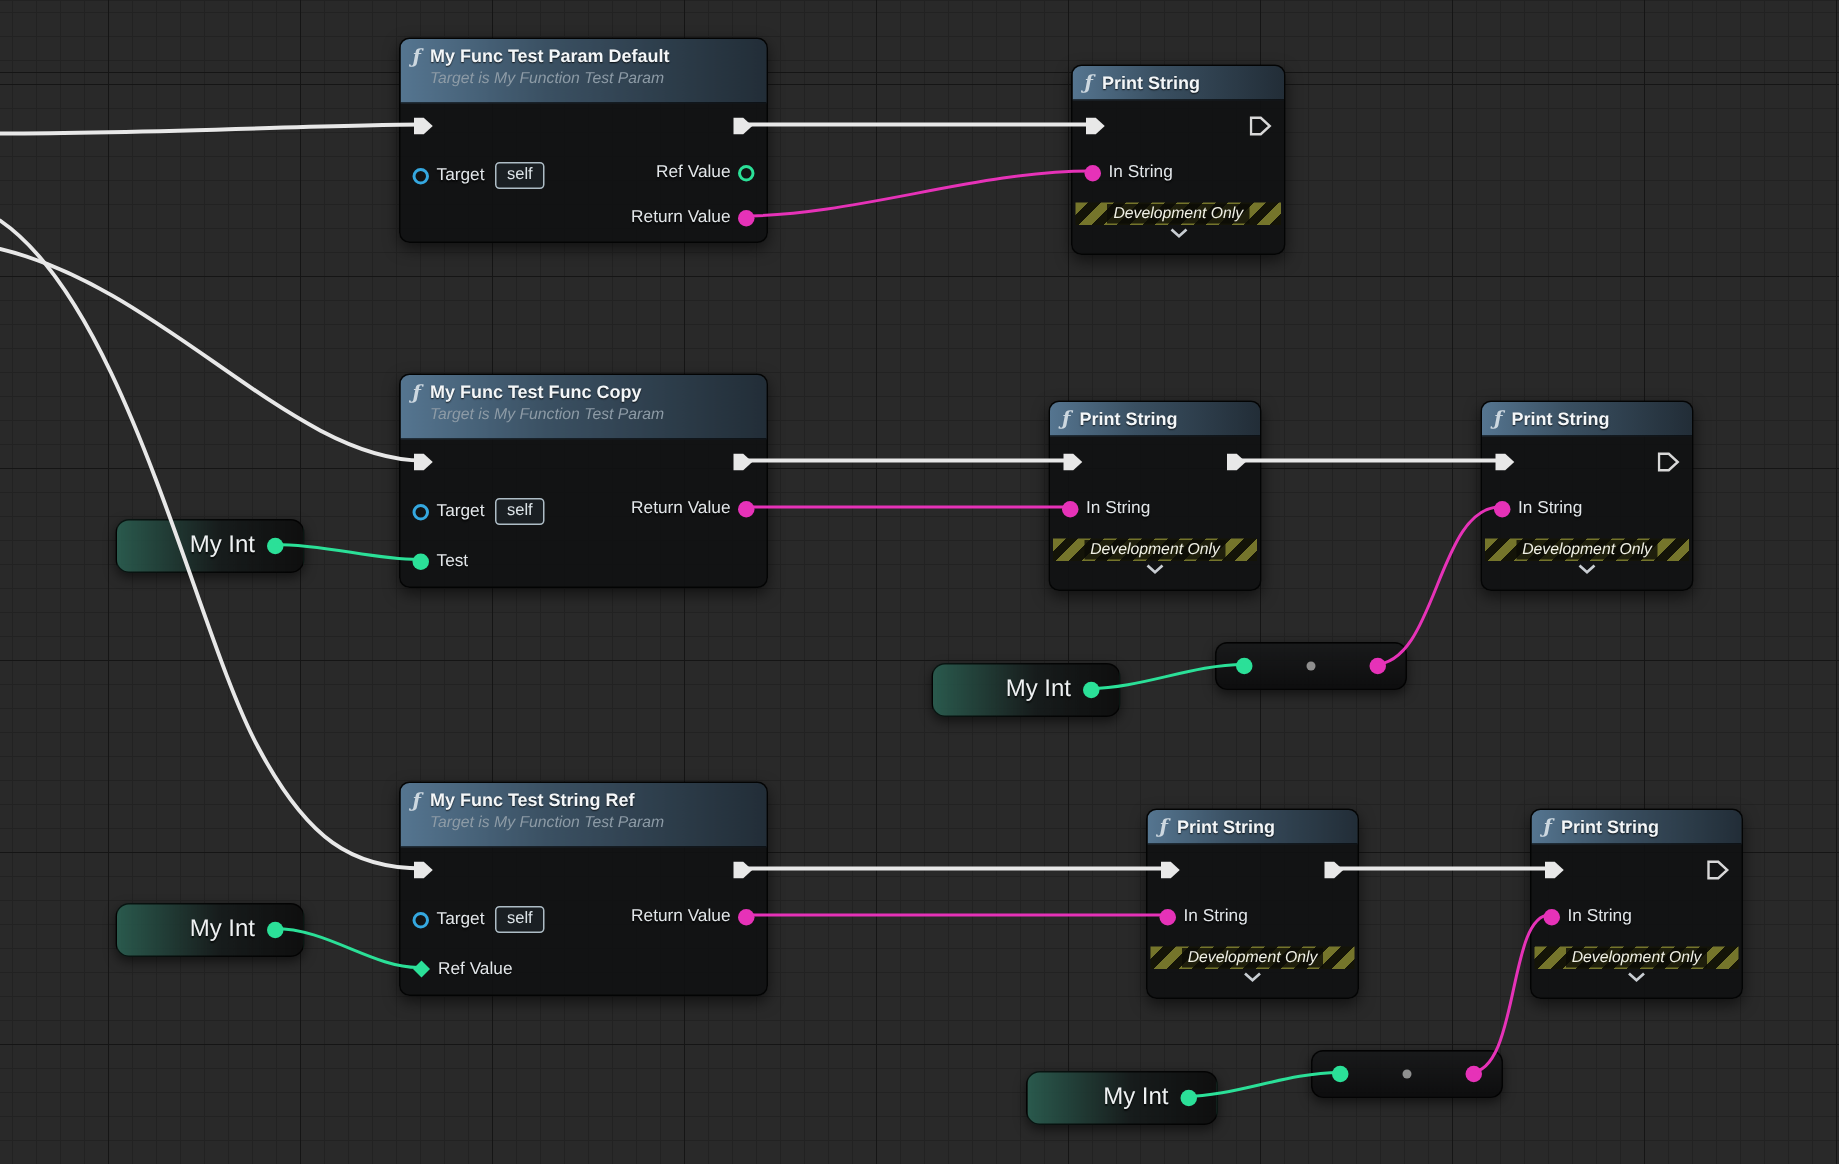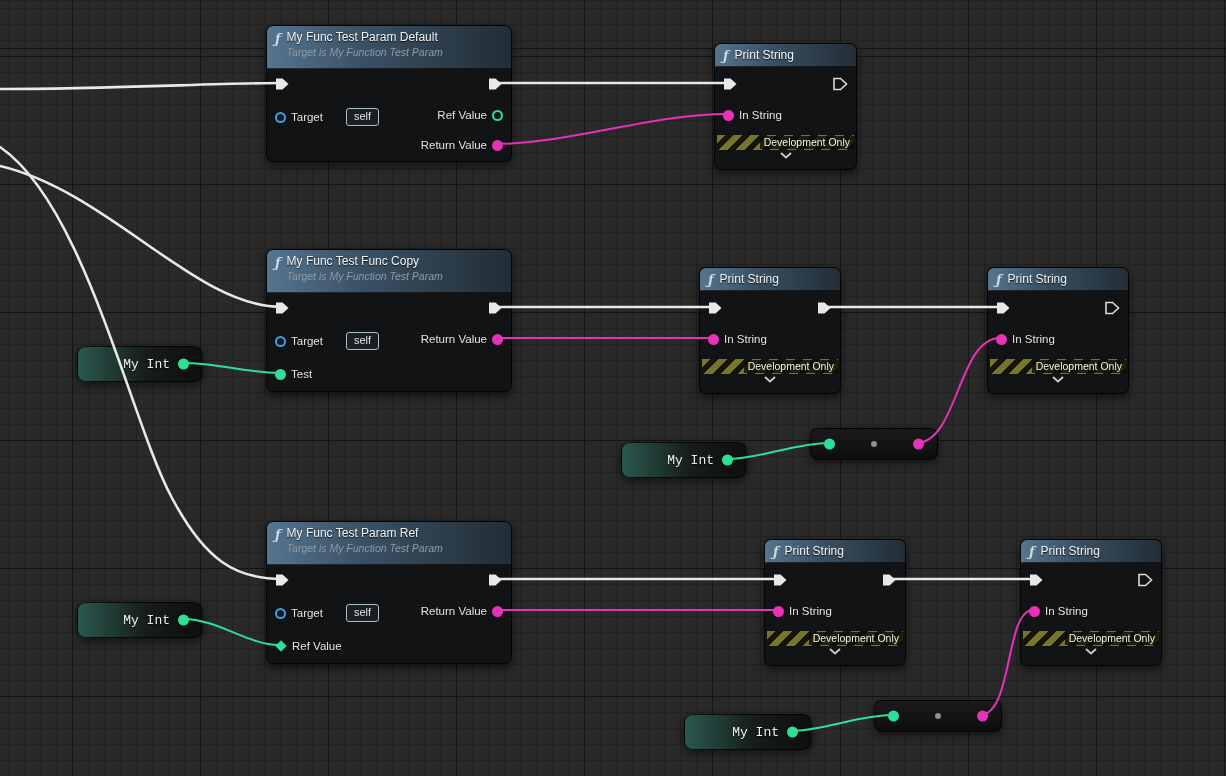--- a/index.html
+++ b/index.html
@@ -27,58 +27,58 @@
     border-bottom:1px solid rgba(0,0,0,0.6);
   }
   .nhead.tall{height:38px;align-items:flex-start;padding-top:4px;}
   .nhead.short{height:22px;align-items:center;}
   .ficon{
     font-family:"DejaVu Serif",serif;font-style:italic;font-weight:bold;
     font-size:13px;color:#cdd8e0;line-height:15px;margin-top:1px;
   }
   .nhead.short .ficon{margin-top:0;}
   .htext{display:flex;flex-direction:column;}
-  .ntitle{font-size:12px;font-weight:normal;color:#f3f6f8;white-space:nowrap;text-shadow:0 1px 1px rgba(0,0,0,0.8);line-height:15px;}
+  .ntitle{font-size:12px;font-weight:bold;color:#f3f6f8;white-space:nowrap;text-shadow:0 1px 1px rgba(0,0,0,0.8);line-height:15px;}
   .nsub{font-size:10.5px;font-style:italic;color:#8d9ba6;white-space:nowrap;line-height:13px;margin-top:1px;}
   .prow{position:absolute;display:flex;align-items:center;gap:5px;transform:translateY(-50%);}
   .pl{left:8px;}
   .pr{right:8px;}
   .plabel{font-size:11.5px;color:#e2e6e9;white-space:nowrap;text-shadow:0 1px 1px rgba(0,0,0,0.7);}
   .execpin{display:block;}
   .exec-filled{fill:#e8e8e8;}
   .exec-hollow{fill:none;stroke:#d8d8d8;stroke-width:1.6;}
   .dot{box-sizing:border-box;width:11px;height:11px;border-radius:50%;flex:0 0 auto;}
   .dot.string{background:#e632b8;}
   .dot.int{background:#2be098;}
   .dot.hollow{background:transparent;}
   .dot.hollow.int{border:2px solid #2be098;}
   .dot.hollow.obj{border:2px solid #35a8e0;}
   .dmnd{width:8px;height:8px;background:#2be098;transform:rotate(45deg);flex:0 0 auto;margin:0 2px;}
   .selfbox{
-    margin-left:18px;padding:0 7px;height:16px;line-height:15px;
+    margin-left:2px;padding:0 7px;height:16px;line-height:15px;
     border:1px solid #aebdc6;border-radius:3px;background:rgba(28,33,37,0.9);
     font-size:11px;color:#dde4e8;
   }
   .devband{
     position:absolute;left:2px;right:2px;height:15px;
     background:repeating-linear-gradient(135deg,#75752b 0 6px,#141408 6px 12px);
-    display:flex;align-items:center;justify-content:flex-end;
+    display:flex;align-items:center;justify-content:center;font-style:italic;
   }
   .devband span{
     font-size:10.5px;color:#f0f0e6;line-height:13px;padding:0 4px;
     background:rgba(12,12,6,0.82);white-space:nowrap;
   }
   .chevrow{position:absolute;left:0;right:0;display:flex;justify-content:center;}
   .varnode{
     position:absolute;z-index:2;height:34px;border-radius:9px;
     background:linear-gradient(to right,rgba(42,92,79,0.95),rgba(22,27,27,0.95) 55%,rgba(13,13,13,0.95));
     border:1px solid rgba(0,0,0,0.75);
     box-shadow:0 3px 8px rgba(0,0,0,0.55);
   }
-  .vlabel{position:absolute;right:32px;top:50%;transform:translateY(-50%);font-size:13px;color:#eef1f2;text-shadow:0 1px 1px rgba(0,0,0,0.7);font-family:Liberation Mono, monospace;}
+  .vlabel{position:absolute;right:32px;top:50%;transform:translateY(-50%);font-size:16px;color:#eef1f2;text-shadow:0 1px 1px rgba(0,0,0,0.7);}
   .vpin{position:absolute;right:13px;top:50%;transform:translateY(-50%);}
   .convnode{
     position:absolute;z-index:2;height:30px;border-radius:8px;
     background:linear-gradient(rgba(24,25,26,0.95),rgba(12,12,13,0.95));
     border:1px solid rgba(0,0,0,0.8);
     box-shadow:0 3px 8px rgba(0,0,0,0.55);
   }
   .cpin-l{position:absolute;left:13px;top:50%;transform:translateY(-50%);}
   .cpin-r{position:absolute;right:13px;top:50%;transform:translateY(-50%);}
   .convdot{position:absolute;left:50%;top:50%;width:6px;height:6px;margin:-3px 0 0 -3px;border-radius:50%;background:#8f8f8f;}
@@ -265,21 +265,21 @@
       <svg width="14" height="9" viewBox="0 0 14 9">
           <path d="M2,2 L7,6.5 L12,2" stroke="#c8cdd2" stroke-width="1.8" fill="none"></path>
         </svg>
     </div>
   </div>
 
   <div class="node" style="left:266px;top:521px;width:244px;height:141px;">
     <div class="nhead tall">
       <span class="ficon">ƒ</span>
       <span class="htext">
-        <span class="ntitle">My Func Test Param Ref</span>
+        <span class="ntitle">My Func Test String Ref</span>
         <span class="nsub">Target is My Function Test Param</span>
       </span>
     </div>
     <div class="prow pl" style="top:58px">
       <svg class="execpin" width="15" height="14" viewBox="0 0 15 14">
           <path class="exec-filled" d="M1,1.5 h6.5 l6,5.5 -6,5.5 H1 Z"></path>
         </svg>
     </div>
     <div class="prow pr" style="top:58px">
       <svg class="execpin" width="15" height="14" viewBox="0 0 15 14">

